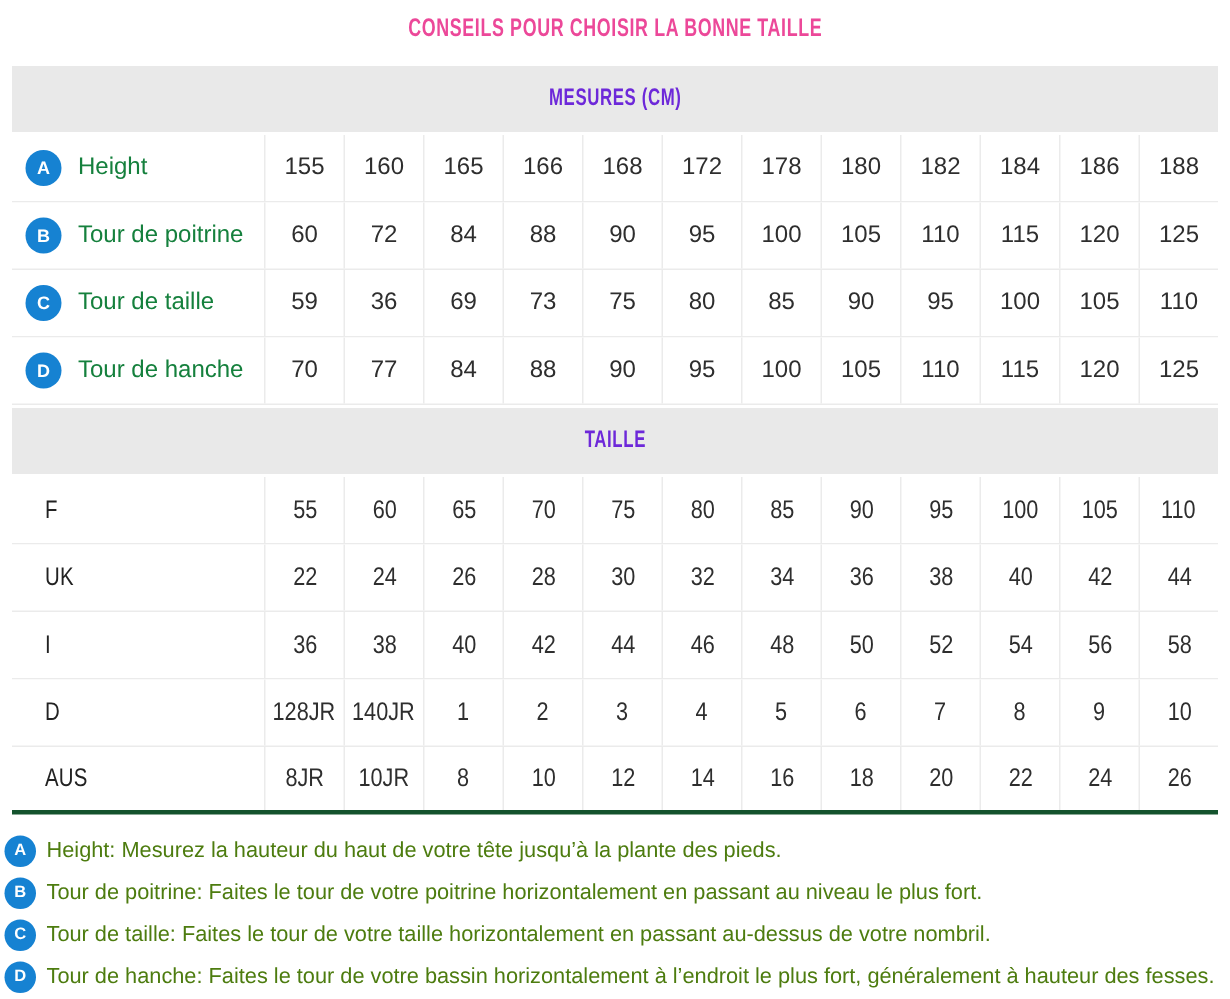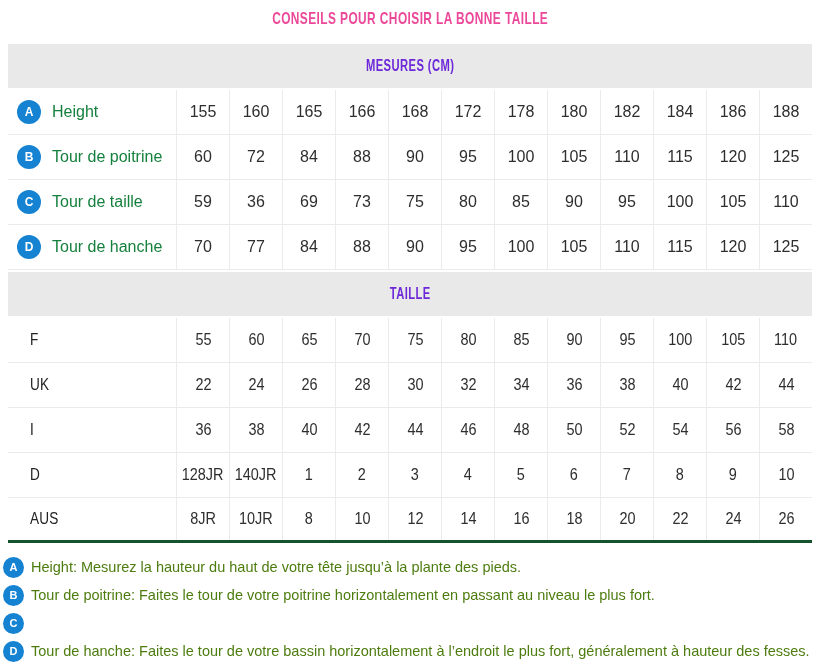--- a/index.html
+++ b/index.html
@@ -487,20 +487,21 @@
         <span class="note-text">Height: Mesurez la hauteur du haut de votre tête jusqu’à la plante des pieds.</span>
       </div>
 
       <div class="note">
         <span class="badge badge-sm">B</span>
         <span class="note-text">Tour de poitrine: Faites le tour de votre poitrine horizontalement en passant au niveau le plus fort.</span>
       </div>
 
       <div class="note">
         <span class="badge badge-sm">C</span>
+        <span class="note-text">Tour de taille: Faites le tour de votre taille horizontalement en passant au-dessus de votre nombril.</span>
       </div>
 
       <div class="note">
         <span class="badge badge-sm">D</span>
         <span class="note-text">Tour de hanche: Faites le tour de votre bassin horizontalement à l’endroit le plus fort, généralement à hauteur des fesses.</span>
       </div>
     </div>
 
 </div>
 

